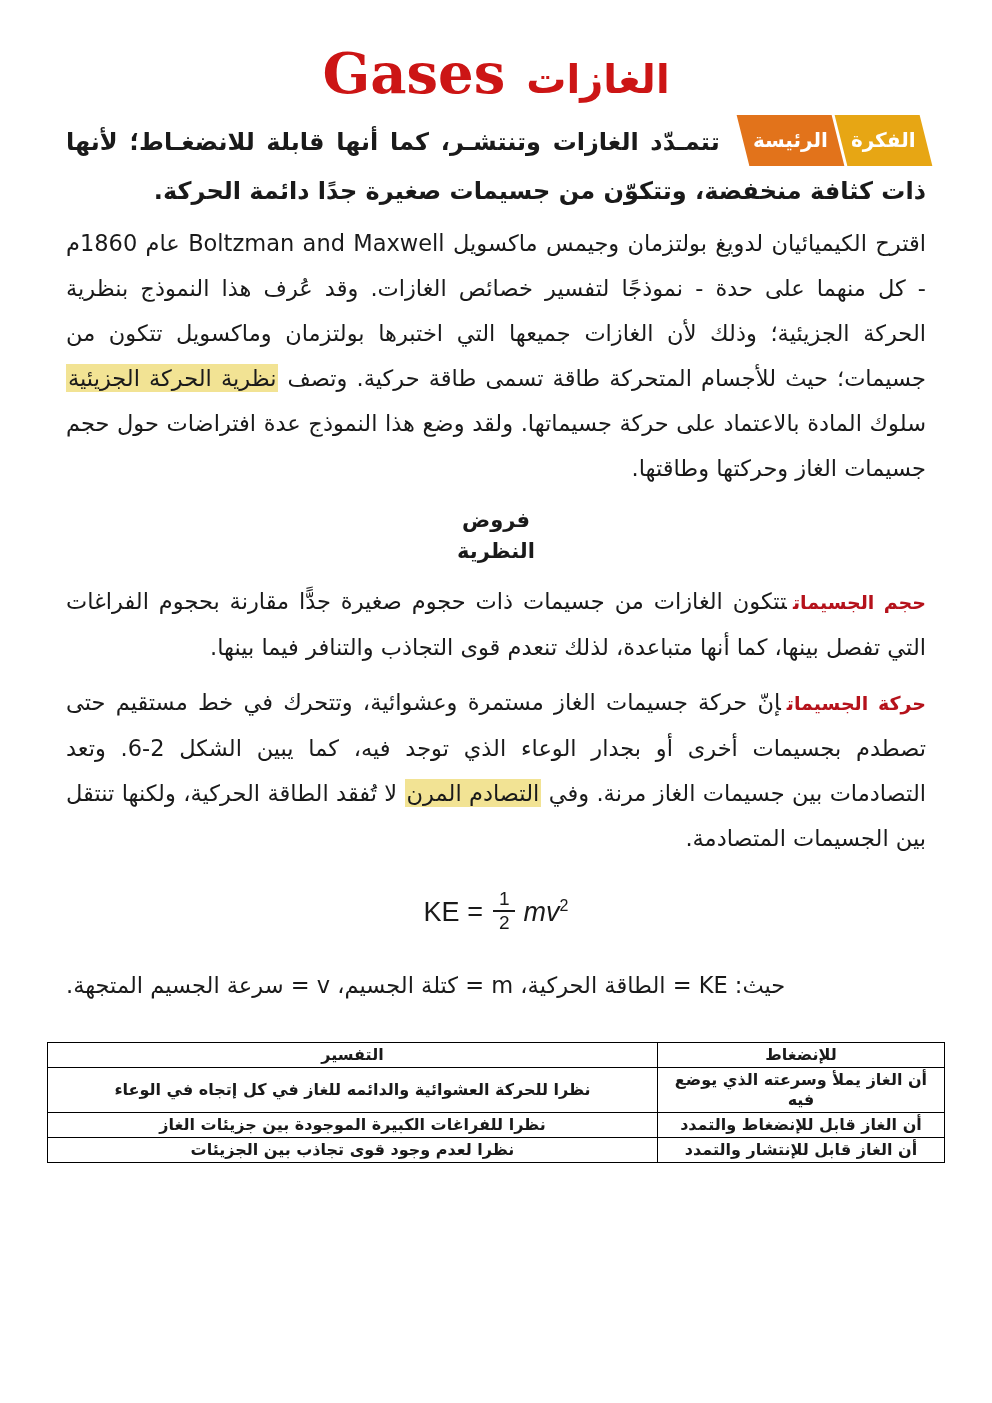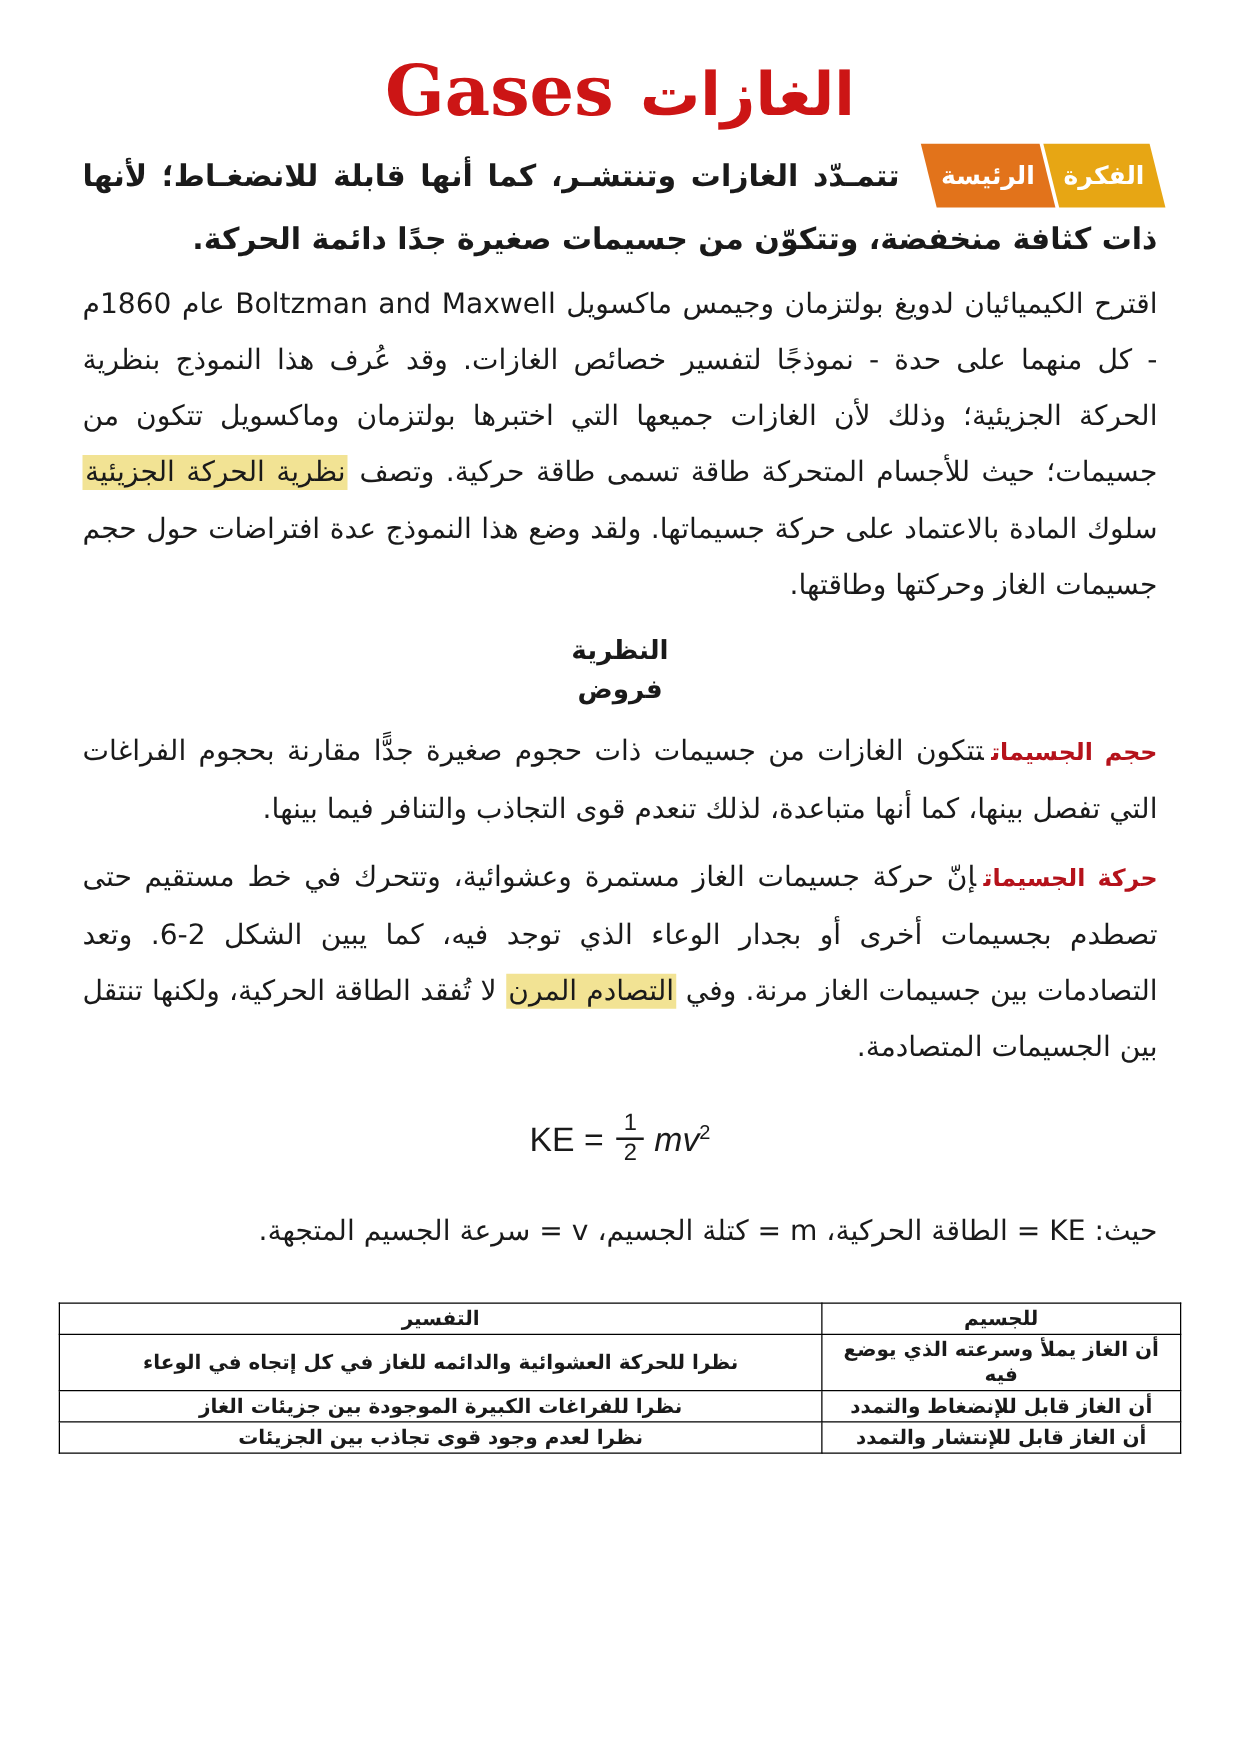--- a/index.html
+++ b/index.html
@@ -27,21 +27,21 @@
     background:#ffffff;
   }
   
   .title{
     margin:0 0 14px 0;
     text-align:center;
     direction:rtl;
     line-height:1.05;
   }
   .title-ar{
-    font-size:48px;
+    font-size:40px;
     font-weight:bold;
     color:var(--accent_red);
   }
   .title-en{
     font-family:"DejaVu Serif","Liberation Serif",serif;
     font-size:56px;
     font-weight:bold;
     color:var(--accent_red);
     margin-right:10px;
   }
@@ -125,21 +125,21 @@
     line-height:22px;
     padding:0 6px;
   }
   .frac .num{border-bottom:2px solid var(--text_black);}
   .f-var i{font-style:italic;}
   .f-var sup{font-size:16px;}
   
   .definitions{
     font-size:22.5px;
     line-height:45px;
-    text-align:right;
+    text-align:left;
     margin:0 0 34px 0;
   }
   
   .gas-table{
     border-collapse:collapse;
     width:calc(100% + 38px);
     margin:10px -19px 0 -19px;
     direction:rtl;
     font-size:16px;
     font-weight:bold;
@@ -170,43 +170,43 @@
         <span class="seg seg-orange"><span class="seg-inner">الرئيسة</span></span>
       </span>
     <span>تتمـدّد الغازات وتنتشـر، كما أنها قابلة للانضغـاط؛ لأنها ذات كثافة منخفضة، وتتكوّن من جسيمات صغيرة جدًا دائمة الحركة.</span>
   </p>
 
   <p class="para">
     <span>اقترح الكيميائيان لدويغ بولتزمان وجيمس ماكسويل Boltzman and Maxwell عام 1860م - كل منهما على حدة - نموذجًا لتفسير خصائص الغازات. وقد عُرف هذا النموذج بنظرية الحركة الجزيئية؛ وذلك لأن الغازات جميعها التي اختبرها بولتزمان وماكسويل تتكون من جسيمات؛ حيث للأجسام المتحركة طاقة تسمى طاقة حركية. وتصف </span><span class="hl">نظرية الحركة الجزيئية</span><span> سلوك المادة بالاعتماد على حركة جسيماتها. ولقد وضع هذا النموذج عدة افتراضات حول حجم جسيمات الغاز وحركتها وطاقتها.</span>
   </p>
 
   <div class="assumptions">
+    <div>فروض</div>
     <div>النظرية</div>
-    <div>فروض</div>
   </div>
 
   <p class="para">
     <span class="sec-head">حجم الجسيمات</span><span>تتكون الغازات من جسيمات ذات حجوم صغيرة جدًّا مقارنة بحجوم الفراغات التي تفصل بينها، كما أنها متباعدة، لذلك تنعدم قوى التجاذب والتنافر فيما بينها.</span>
   </p>
 
   <p class="para">
     <span class="sec-head">حركة الجسيمات</span><span>إنّ حركة جسيمات الغاز مستمرة وعشوائية، وتتحرك في خط مستقيم حتى تصطدم بجسيمات أخرى أو بجدار الوعاء الذي توجد فيه، كما يبين </span><span class="fig-ref">الشكل 2-6.</span><span> وتعد التصادمات بين جسيمات الغاز مرنة. وفي </span><span class="hl">التصادم المرن</span><span> لا تُفقد الطاقة الحركية، ولكنها تنتقل بين الجسيمات المتصادمة.</span>
   </p>
 
 
   <div class="formula">
     <span class="f-lhs">KE =</span><span class="frac"><span class="num">1</span><span class="den">2</span></span><span class="f-var"><i>mv</i><sup>2</sup></span>
   </div>
 
   <p class="definitions">حيث: KE = الطاقة الحركية، m = كتلة الجسيم، v = سرعة الجسيم المتجهة.</p>
 
   <table class="gas-table">
     <tbody>
       <tr>
-        <th class="col-phen">للجسيم</th>
+        <th class="col-phen">للإنضغاط</th>
         <th class="col-expl">التفسير</th>
       </tr>
       <tr>
         <td>أن الغاز يملأ وسرعته الذي يوضع فيه</td>
         <td>نظرا للحركة العشوائية والدائمه للغاز في كل إتجاه في الوعاء</td>
       </tr>
       <tr>
         <td>أن الغاز قابل للإنضغاط والتمدد</td>
         <td>نظرا للفراغات الكبيرة الموجودة بين جزيئات الغاز</td>
       </tr>

